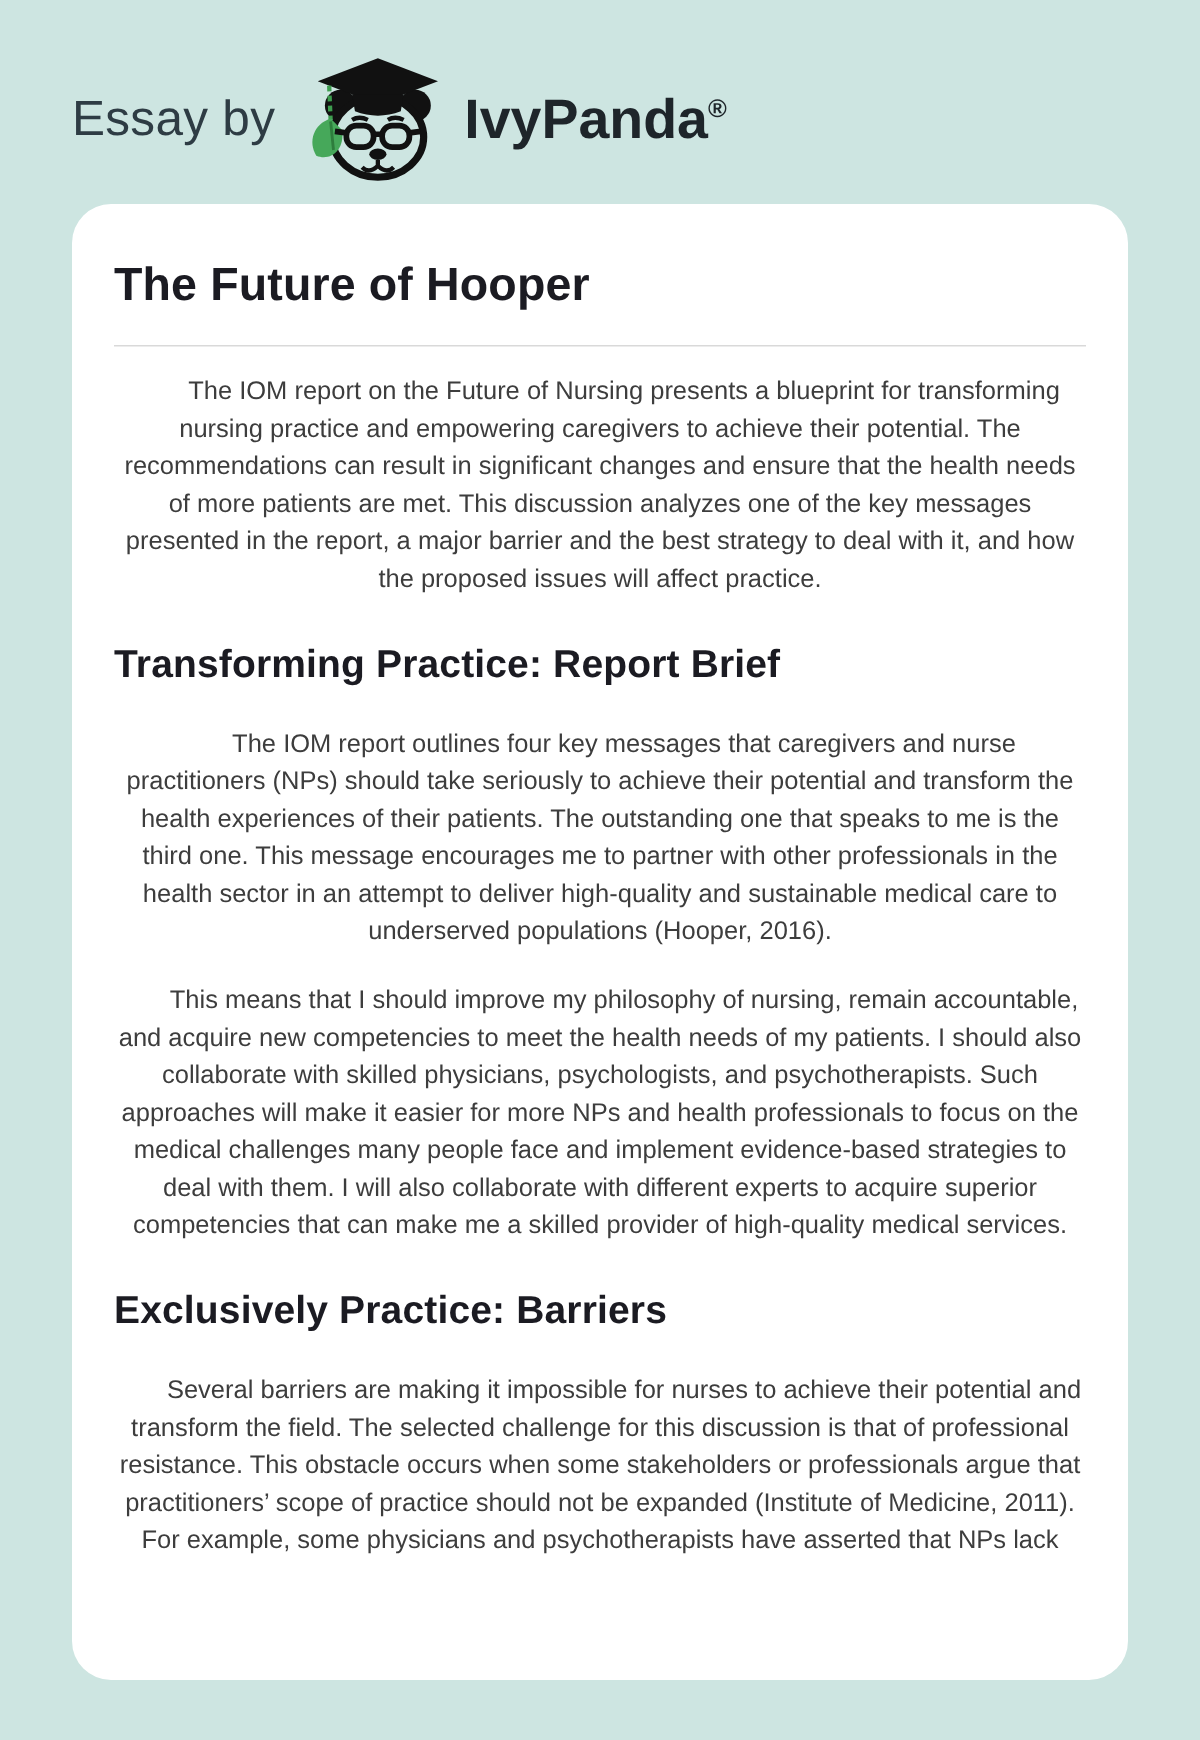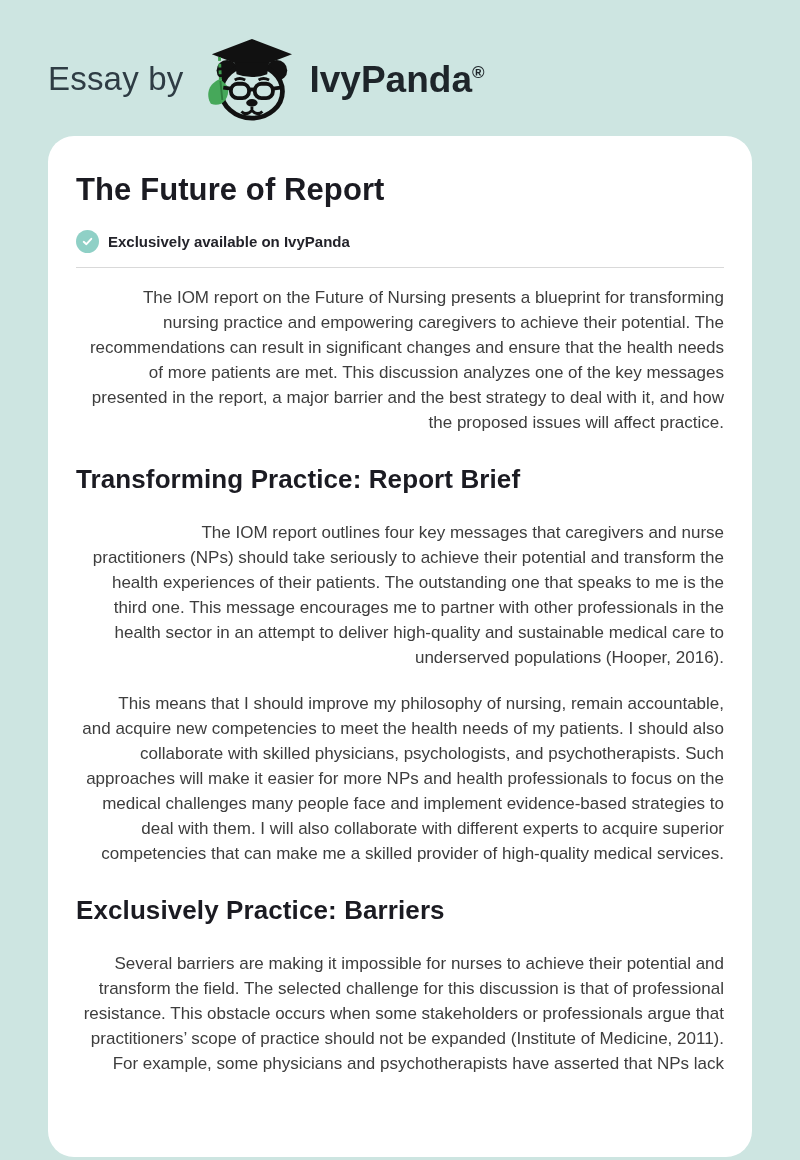--- a/index.html
+++ b/index.html
@@ -75,21 +75,21 @@
     border: 0;
     border-top: 1px solid #d9d9d9;
     margin: 0 0 17px 0;
   }
   .essay-body p {
     font-size: 17px;
     line-height: 25px;
     color: #3d3d3d;
     margin: 0 0 21px 0;
     text-indent: 32px;
-    text-align: right;
+    text-align: center;
   }
   .essay-body h2 {
     font-size: 26px;
     font-weight: 700;
     color: #1b1b22;
     margin: 29px 0 25px 0;
     letter-spacing: 0.1px;
   }
 </style>
 </head>
@@ -122,30 +122,22 @@
       <line x1="76" y1="54" x2="84" y2="53" stroke="#111111" stroke-width="4"></line>
 
       <ellipse cx="54" cy="69" rx="6" ry="4" fill="#111111"></ellipse>
       <path d="M54 73 L54 77 M54 77 Q48 83 43 78 M54 77 Q60 83 65 78" stroke="#111111" stroke-width="3" fill="none"></path>
     </svg>
   </span>
   <span class="brand"><span>IvyPanda</span><sup>®</sup></span>
 </header>
 
 <main class="essay-card">
-  <h1 class="essay-title">The Future of Report</h1>
+  <h1 class="essay-title">The Future of Hooper</h1>
 
-  <div class="badge-row">
-    <span class="check-circle">
-      <svg viewBox="0 0 24 24" width="13" height="13" aria-hidden="true">
-        <polyline points="5,12.5 10,17 19,7" fill="none" stroke="#ffffff" stroke-width="3.5" stroke-linecap="round" stroke-linejoin="round"></polyline>
-      </svg>
-    </span>
-    <span class="badge-text">Exclusively available on IvyPanda</span>
-  </div>
 
   <hr class="divider">
 
   <div class="essay-body">
     <p>The IOM report on the Future of Nursing presents a blueprint for transforming nursing practice and empowering caregivers to achieve their potential. The recommendations can result in significant changes and ensure that the health needs of more patients are met. This discussion analyzes one of the key messages presented in the report, a major barrier and the best strategy to deal with it, and how the proposed issues will affect practice.</p>
 
     <h2>Transforming Practice: Report Brief</h2>
     <p>The IOM report outlines four key messages that caregivers and nurse practitioners (NPs) should take seriously to achieve their potential and transform the health experiences of their patients. The outstanding one that speaks to me is the third one. This message encourages me to partner with other professionals in the health sector in an attempt to deliver high-quality and sustainable medical care to underserved populations (Hooper, 2016).</p>
     <p>This means that I should improve my philosophy of nursing, remain accountable, and acquire new competencies to meet the health needs of my patients. I should also collaborate with skilled physicians, psychologists, and psychotherapists. Such approaches will make it easier for more NPs and health professionals to focus on the medical challenges many people face and implement evidence-based strategies to deal with them. I will also collaborate with different experts to acquire superior competencies that can make me a skilled provider of high-quality medical services.</p>
 

